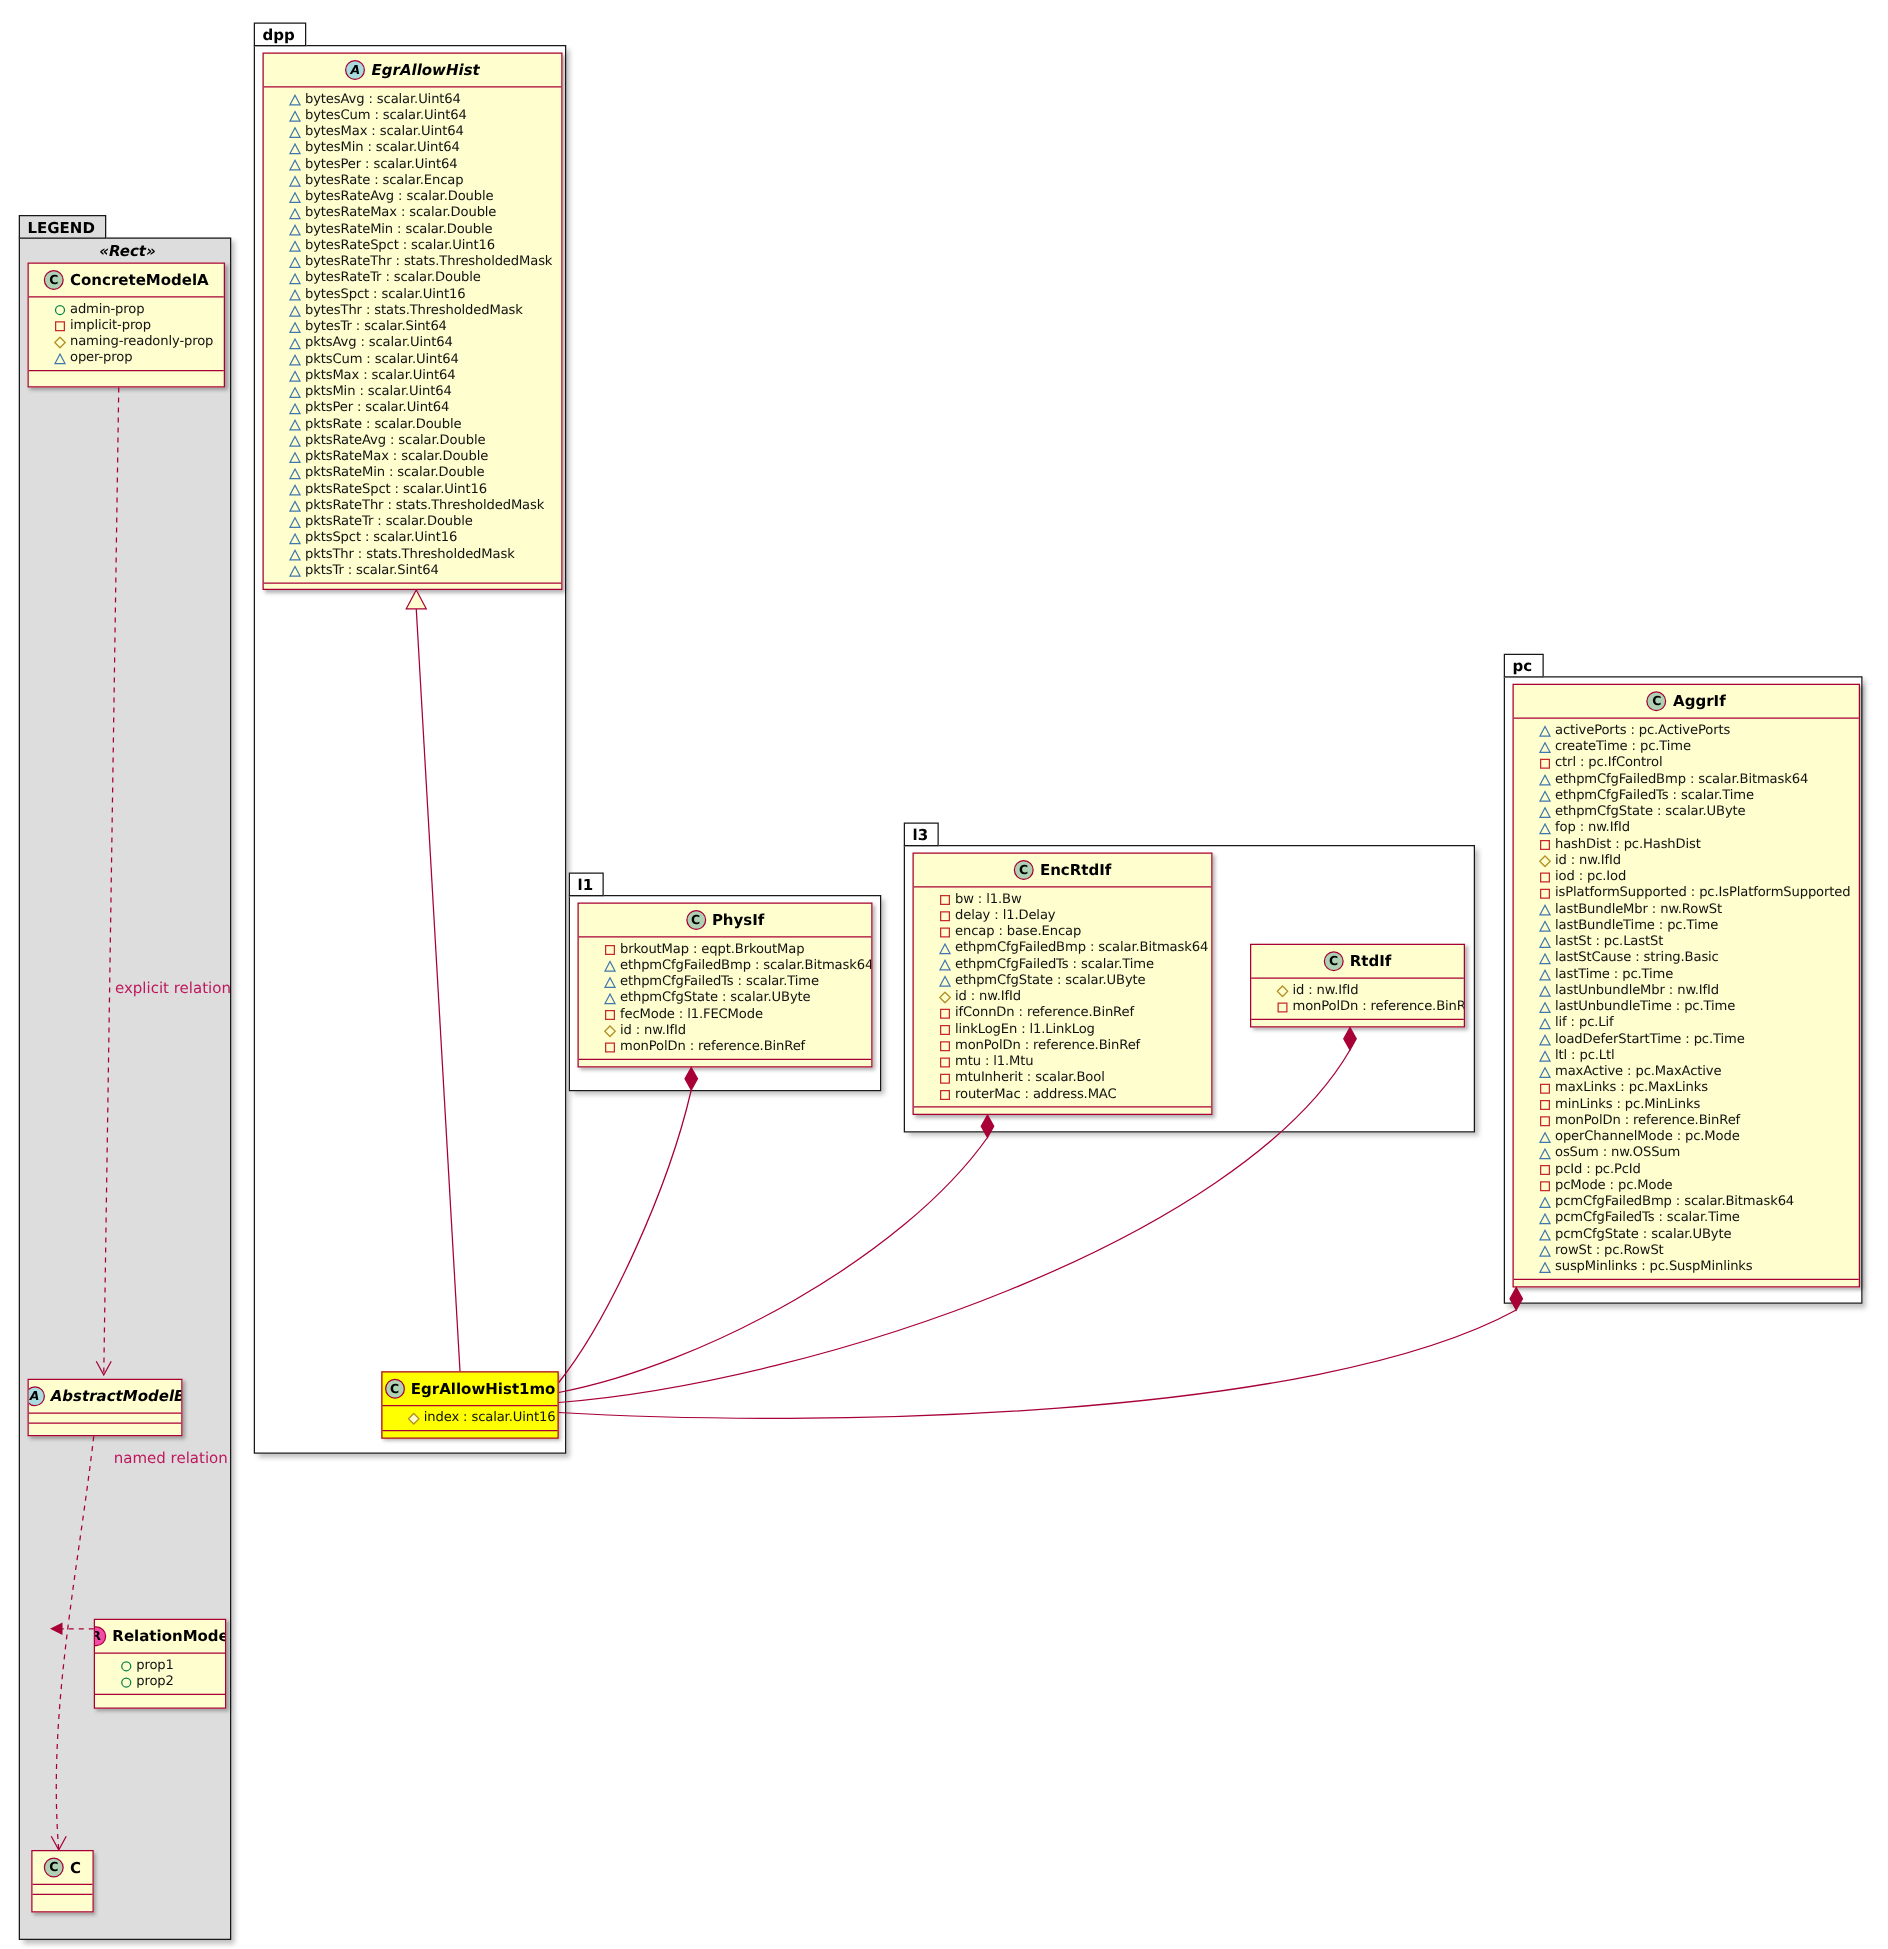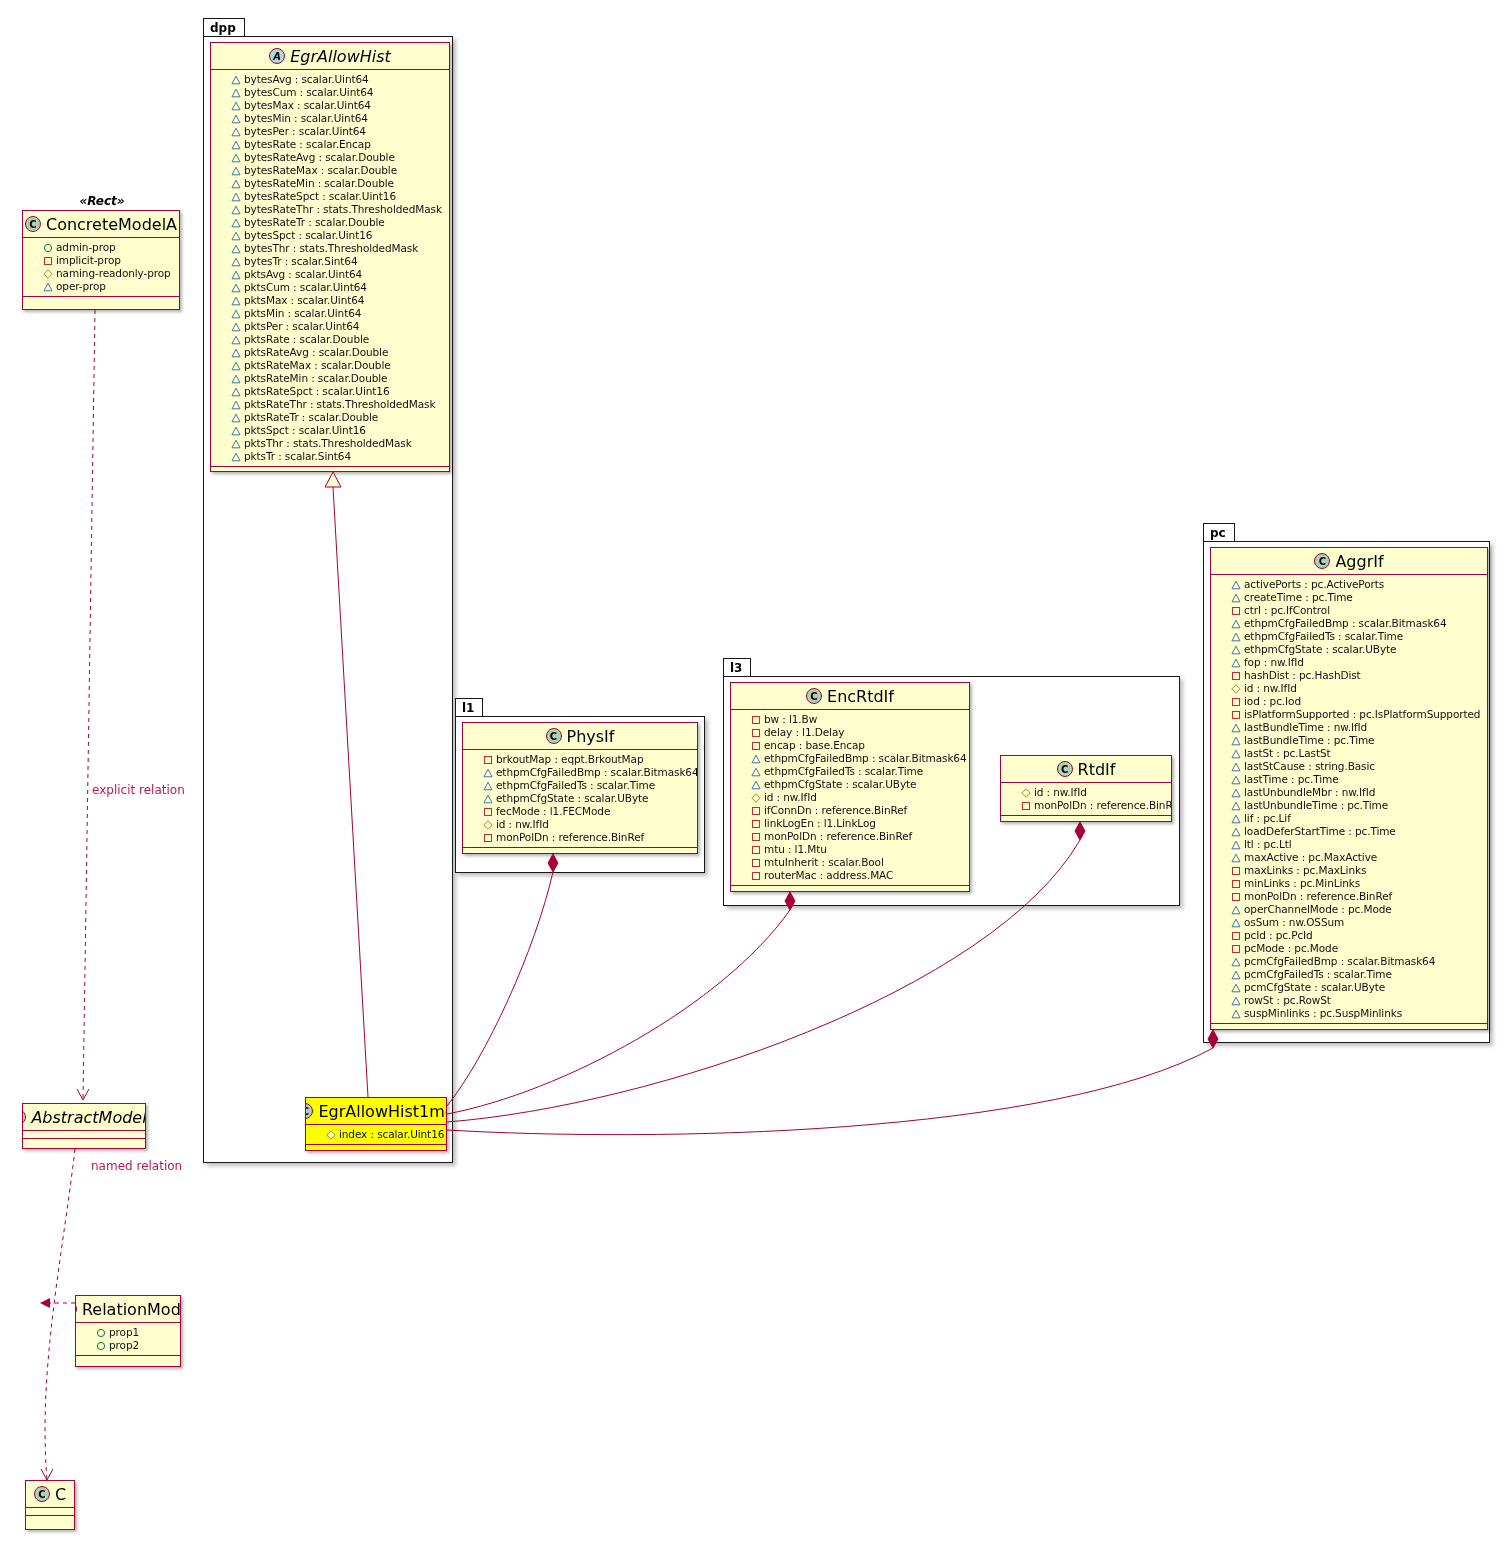--- a/index.html
+++ b/index.html
@@ -31,21 +31,21 @@
   .class-header { height:26px; flex:0 0 26px; display:flex; align-items:center; justify-content:center; gap:5px; padding:0 6px; overflow:hidden; }
   .spot {
     width:16px; height:16px; flex:0 0 16px; border-radius:50%;
     border:1px solid var(--class-border);
     font-size:10px; font-weight:bold; color:#000;
     display:flex; align-items:center; justify-content:center;
   }
   .spot-c { background:var(--spot-class); }
   .spot-a { background:var(--spot-abstract); font-style:italic; }
   .spot-r { background:var(--spot-relation); }
-  .class-name { font-size:16px; font-weight:normal; color:#000; white-space:nowrap; }
+  .class-name { font-size:12px; font-weight:bold; color:#000; white-space:nowrap; }
   .italic { font-style:italic; }
   .class-attrs { flex:0 0 auto; border-top:1px solid var(--class-border); padding:3px 20px; overflow:hidden; }
   .class-attrs.empty { padding:0; height:8px; flex:0 0 8px; }
   .attr-row { display:flex; align-items:center; gap:3px; height:13px; line-height:13px; white-space:nowrap; }
   .vis-icon { width:10px; height:10px; flex:0 0 10px; display:inline-flex; align-items:center; }
   .vis-oper    { color:var(--vis-oper); }
   .vis-implicit{ color:var(--vis-implicit); }
   .vis-naming  { color:var(--vis-naming); }
   .vis-admin   { color:var(--vis-admin); }
   .attr-text { font-size:10.5px; letter-spacing:-0.1px; color:#111; }
@@ -59,20 +59,24 @@
   #relations .tri { fill:#FEFECE; stroke:var(--relation-line); stroke-width:1; }
   #relations .arrowfill { fill:var(--relation-line); stroke:none; }
 
   .edge-label { position:absolute; z-index:5; font-size:12px; color:#be185d; white-space:nowrap; }
 </style>
 </head>
 <body>
 
 <div id="canvas">
 
+  <div class="package legend" style="left:15px; top:172px; width:170px; height:1380px;">
+    <div class="pkg-tab"><span>LEGEND</span></div>
+    <div class="pkg-body"></div>
+  </div>
   <div class="stereotype" style="left:15px; top:194px; width:174px;">«Rect»</div>
 
   <div class="uml-class" style="left:22px; top:210px; width:158px; height:100px;">
     <div class="class-header">
       <span class="spot spot-c">C</span>
       <span class="class-name">ConcreteModelA</span>
     </div>
     <div class="class-attrs">
         <div class="attr-row">
           <span class="vis-icon vis-admin">
@@ -744,21 +748,21 @@
             </svg>
           </span>
           <span class="attr-text">isPlatformSupported : pc.IsPlatformSupported</span>
         </div>
         <div class="attr-row">
           <span class="vis-icon vis-oper">
             <svg viewBox="0 0 10 10" width="10" height="10">
               <polygon points="5,1.2 9,8.8 1,8.8" fill="#FEFECE" stroke="currentColor"></polygon>
             </svg>
           </span>
-          <span class="attr-text">lastBundleTime : nw.IfId</span>
+          <span class="attr-text">lastBundleMbr : nw.RowSt</span>
         </div>
         <div class="attr-row">
           <span class="vis-icon vis-oper">
             <svg viewBox="0 0 10 10" width="10" height="10">
               <polygon points="5,1.2 9,8.8 1,8.8" fill="#FEFECE" stroke="currentColor"></polygon>
             </svg>
           </span>
           <span class="attr-text">lastBundleTime : pc.Time</span>
         </div>
         <div class="attr-row">

